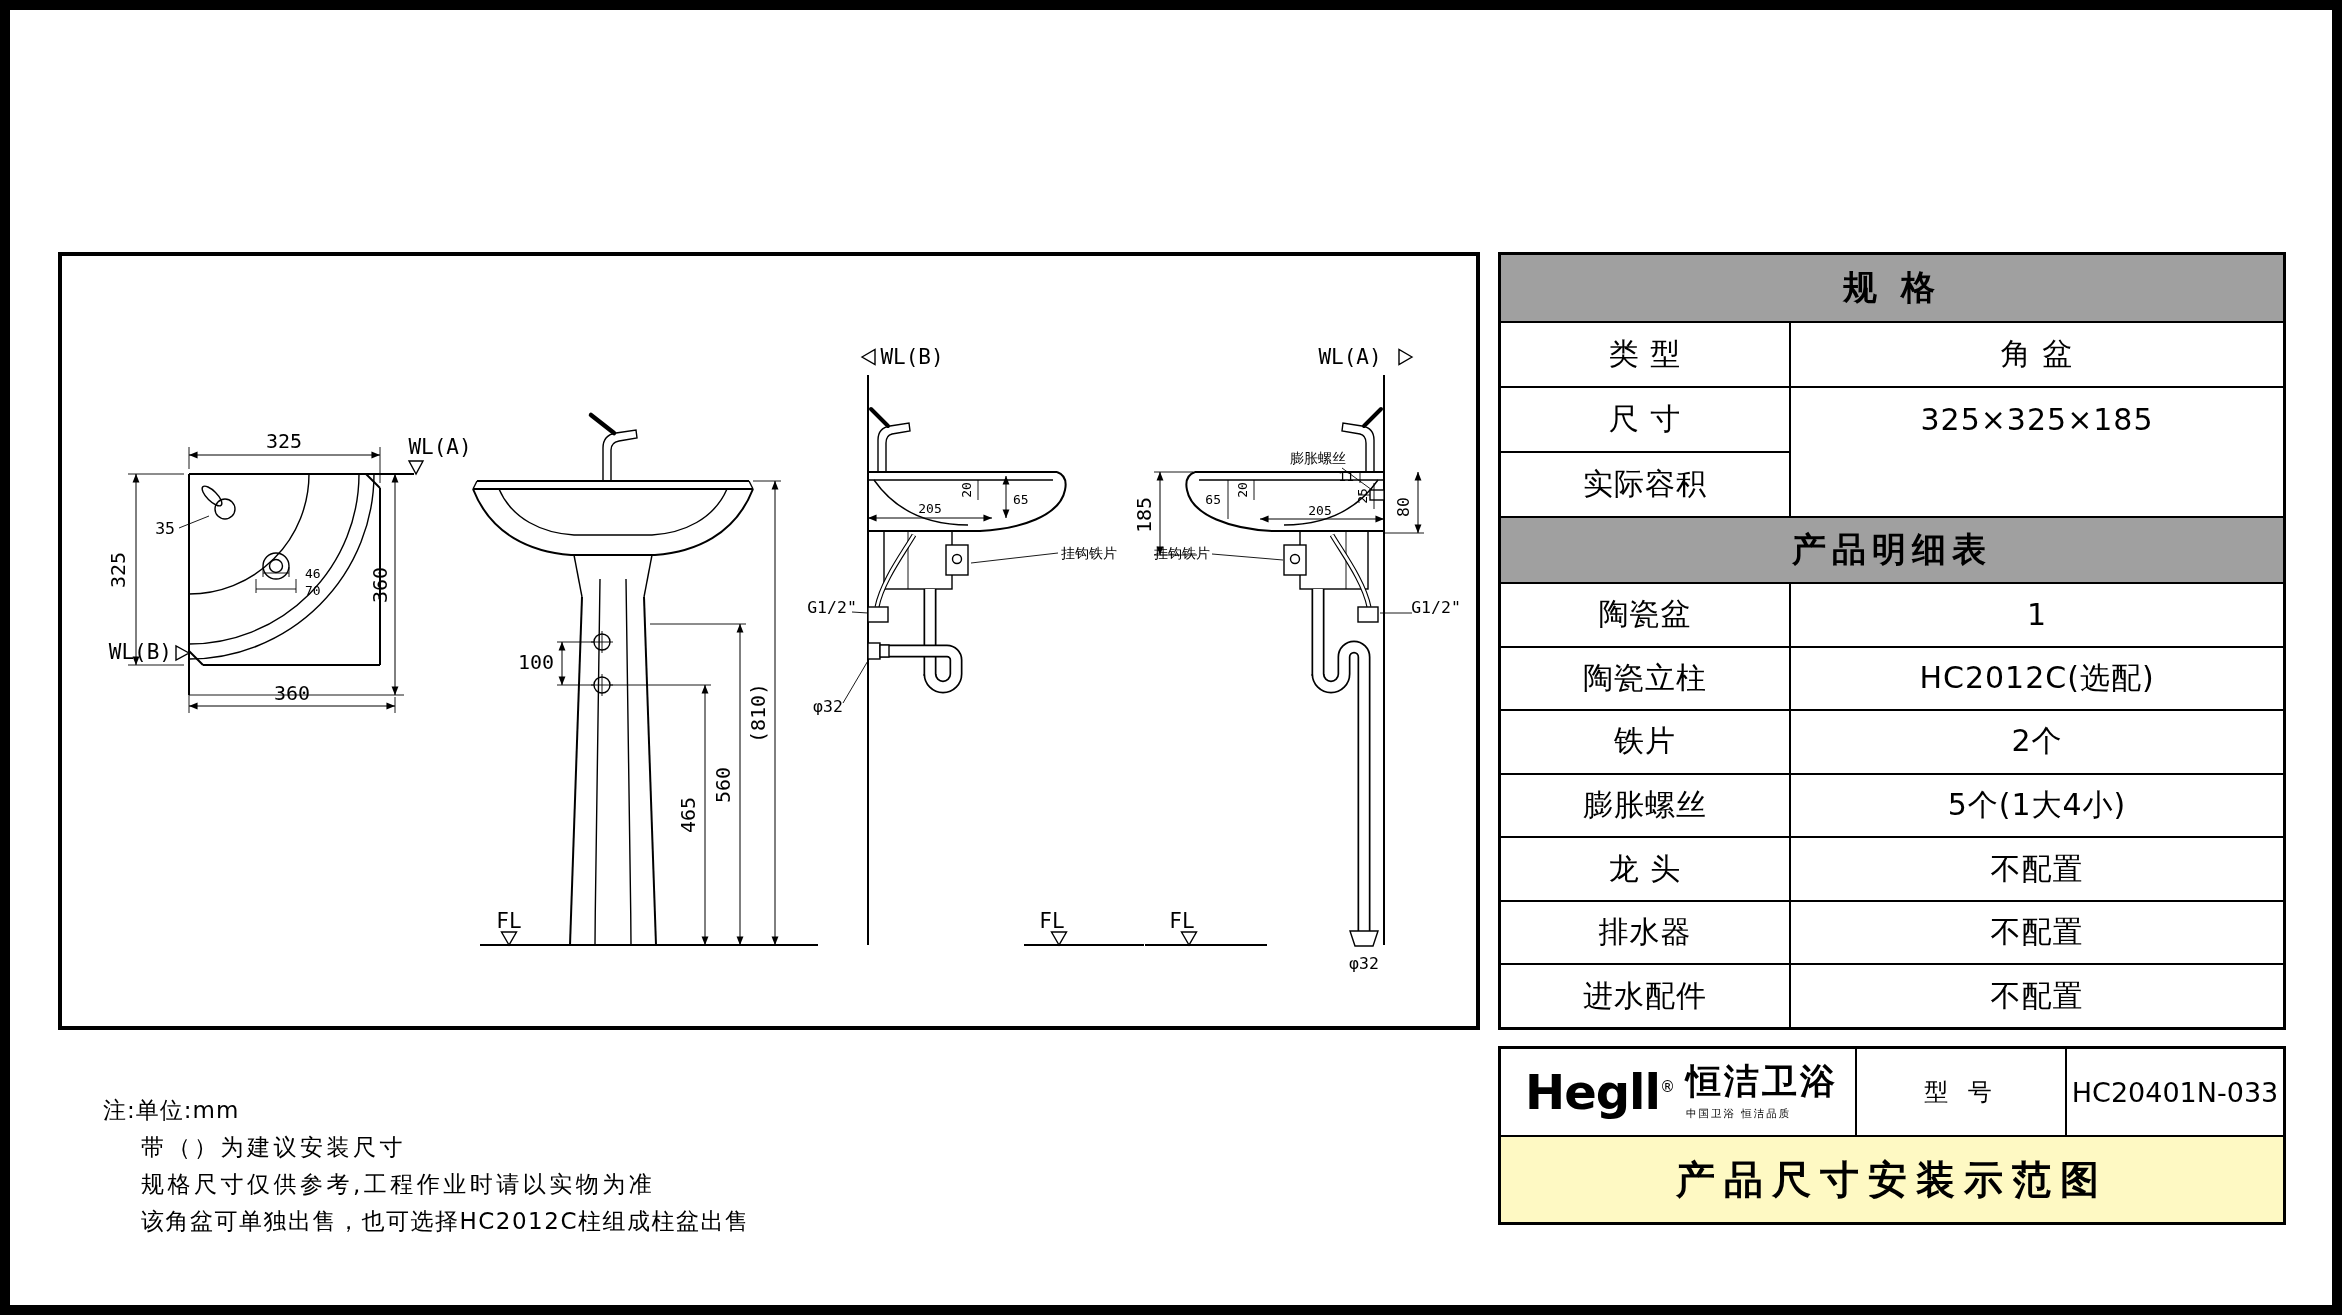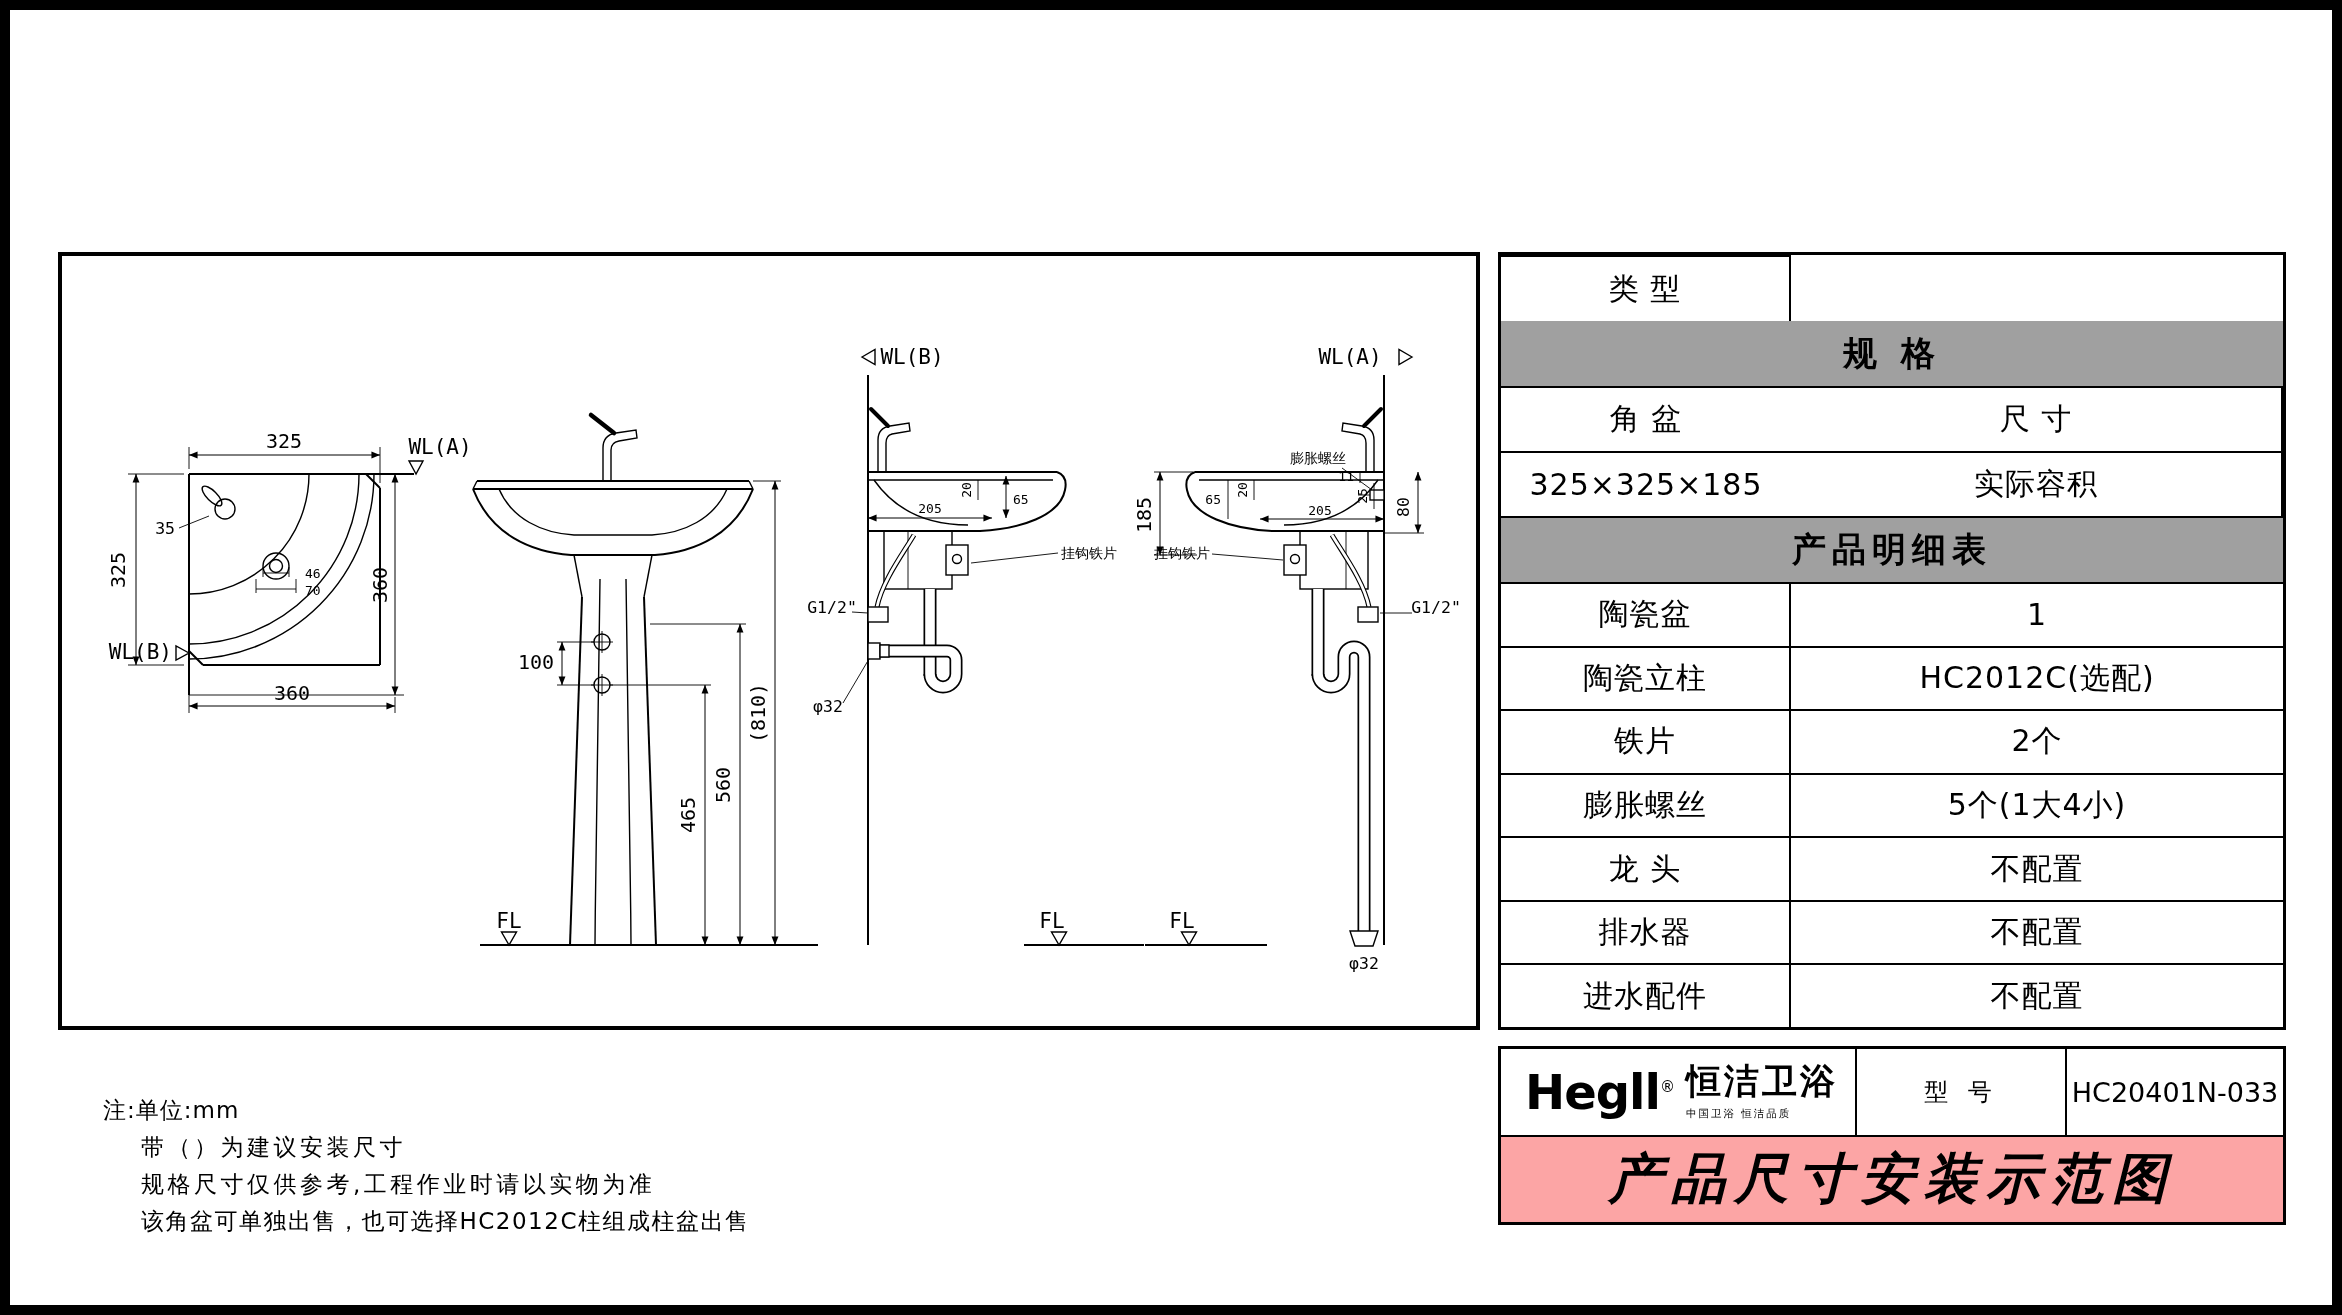--- a/index.html
+++ b/index.html
@@ -37,21 +37,21 @@
   .title-panel{position:absolute;left:1488px;top:1036px;width:788px;height:179px;border:3px solid #000;box-sizing:border-box;background:#fff;display:grid;grid-template-rows:86px 1fr;}
   .tb-row1{display:grid;grid-template-columns:354px 212px 1fr;}
   .tb-logo{display:flex;align-items:center;padding-left:24px;}
   .brand-latin{font-size:48px;font-weight:800;letter-spacing:-1px;line-height:1;}
   .brand-reg{font-size:15px;vertical-align:super;font-weight:400;}
   .brand-right{margin-left:12px;display:flex;flex-direction:column;justify-content:center;}
   .brand-cn{font-size:35px;font-weight:700;letter-spacing:3px;line-height:1.1;font-family:Liberation Serif, serif;}
   .brand-slogan{font-size:10.5px;letter-spacing:2px;margin-top:5px;}
   .tb-model-label{border-left:2px solid #000;border-right:2px solid #000;display:flex;align-items:center;justify-content:center;font-size:24px;font-weight:500;letter-spacing:6px;}
   .tb-model-value{display:flex;align-items:center;justify-content:center;font-size:27px;font-weight:500;}
-  .tb-row2{border-top:2px solid #000;background:#fca5a5;display:flex;align-items:center;justify-content:center;font-size:54px;font-weight:700;letter-spacing:9px;font-style:italic;}
+  .tb-row2{border-top:2px solid #000;background:#fef9c3;display:flex;align-items:center;justify-content:center;font-size:39px;font-weight:700;letter-spacing:9px;}
 
   
   .notes{position:absolute;left:93px;top:1082px;font-size:23px;line-height:37px;}
   .notes .n1{letter-spacing:1px;}
   .notes .ind{margin-left:38px;letter-spacing:3.5px;}
   .notes .n4{letter-spacing:1.5px;}
 </style>
 </head>
 <body>
 
@@ -278,23 +278,23 @@
           <path class="ol" stroke-width="2.2" d="M1083,688 H1205"></path>
           <polygon class="wt" points="1127,688 1119.5,675 1134.5,675"></polygon>
         </g>
         <text class="wl" x="1120" y="671" text-anchor="middle">FL</text>
       </g>
     </svg>
   </div>
 
   <div class="spec-panel">
     <div class="spec-grid">
+      <div class="cell hdr first">规  格</div>
+
       <div class="cell lbl">类  型</div>
-
-      <div class="cell hdr first">规  格</div>
       <div class="cell">角  盆</div>
 
       <div class="cell lbl">尺  寸</div>
       <div class="cell">325×325×185</div>
 
       <div class="cell lbl">实际容积</div>
 
       <div class="cell hdr">产品明细表</div>
 
       <div class="cell lbl">陶瓷盆</div>

